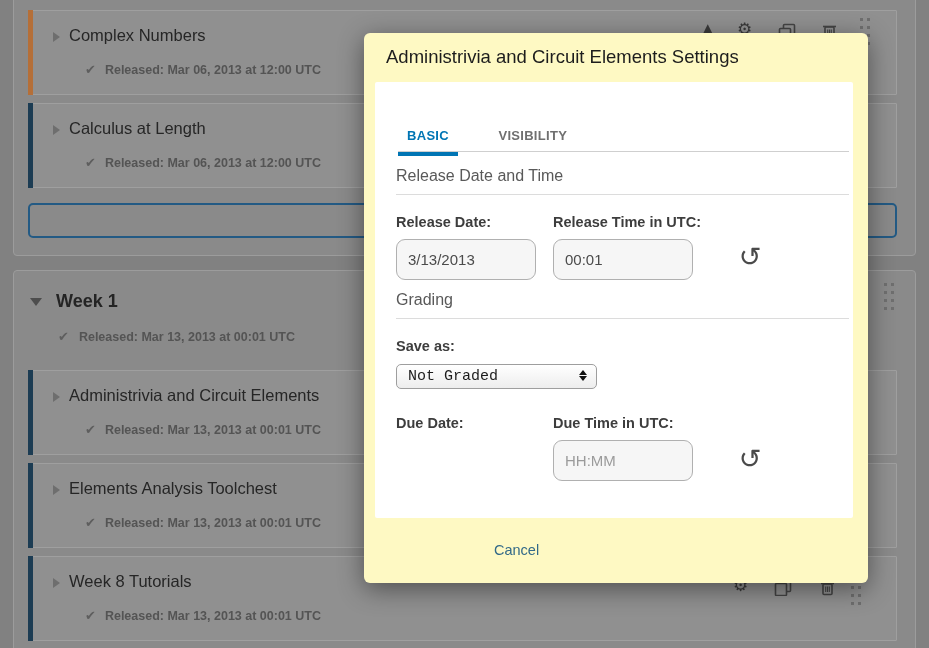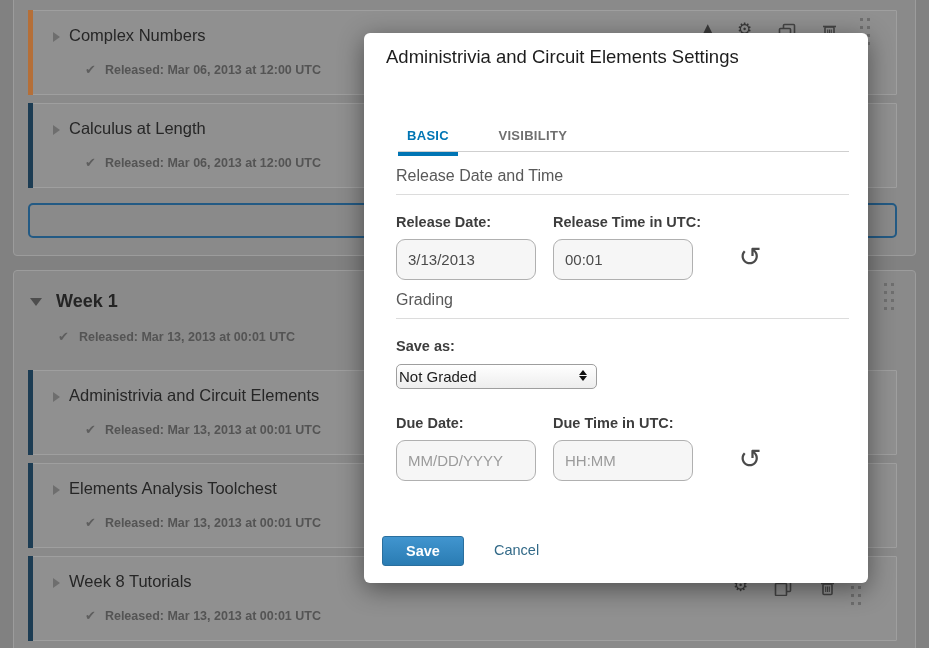--- a/index.html
+++ b/index.html
@@ -33,21 +33,21 @@
   .week-released { position:absolute; left:58px; top:329px; font-size:12.5px; font-weight:bold; color:#545454; }
   .week-released .check { font-family:"DejaVu Sans", sans-serif; font-size:13px; color:#5e5e5e; margin-right:10px; }
 
   .icon-glyph { font-family:"DejaVu Sans", sans-serif; color:#3a3a3a; }
   .bg-icon { position:absolute; }
   .gear { font-size:17px; line-height:1; }
   svg.lineicon { display:block; }
 
   
   .modal { position:absolute; left:364px; top:33px; width:504px; height:550px;
-           background:#ffffff; border-radius:6px; box-shadow:0 6px 26px rgba(0,0,0,.45); z-index:10; }
+           background:#fef9c3; border-radius:6px; box-shadow:0 6px 26px rgba(0,0,0,.45); z-index:10; }
   .modal-title { position:absolute; left:22px; top:13px; font-size:18.5px; color:#1d1d1d; }
 
   .modal-body { position:absolute; left:3px; top:49px; width:478px; height:436px;
                 background:#ffffff; border-radius:2px;margin-left:8px; }
 
   .tabs { position:absolute; left:23px; right:4px; top:44px; height:26px; border-bottom:1px solid #cfcfcf; }
   .tab { position:relative; display:inline-block; height:26px; padding:0 9px; margin-right:27px;
          font-size:13px; font-weight:bold; letter-spacing:.3px; color:#6f6f6f; cursor:pointer; }
   .tab.active { color:#0075b4; }
   .tab.active::after { content:""; position:absolute; left:0; right:0; bottom:-2px; height:4px; background:#0075b4; }
@@ -61,21 +61,21 @@
   .txt-input { position:absolute; width:140px; height:41px; background:#f6f6f6;
                border:1px solid #b0b0b0; border-radius:9px; padding-left:11px;
                font-family:"Liberation Sans", sans-serif; font-size:15px; color:#4b4b4b; }
   .txt-input::placeholder { color:#9b9b9b; opacity:1; }
 
   .reset-btn { position:absolute; left:358px; width:34px; height:34px; border:none; background:none;
                font-family:"DejaVu Sans", sans-serif; font-size:27px; line-height:30px; color:#4a4a4a; cursor:pointer; }
 
   .select-box { position:absolute; left:21px; top:282px; width:201px; height:25px;
                 background:linear-gradient(#ffffff, #ededed); border:1px solid #9e9e9e; border-radius:5px;
-                font-size:15px; color:#1c1c1c; line-height:23px; padding-left:2px; cursor:pointer; }
+                font-size:15px; color:#1c1c1c; line-height:23px; padding-left:11px; cursor:pointer;font-family:Liberation Mono, monospace; }
   .select-arrows { position:absolute; right:9px; top:3px; width:9px; }
   .select-arrows i { display:block; width:0; height:0; margin:1.5px auto; }
   .arr-up   { border-bottom:5px solid #111; border-left:4.5px solid transparent; border-right:4.5px solid transparent; }
   .arr-down { border-top:5px solid #111;  border-left:4.5px solid transparent; border-right:4.5px solid transparent; }
 
   .save-btn { position:absolute; left:18px; top:503px; width:82px; height:30px;
               background:linear-gradient(#4195cf, #2a7cb3); border:1px solid #2a6f9e; border-radius:3px;
               color:#fff; font-family:"Liberation Sans", sans-serif; font-size:14.5px; font-weight:bold; cursor:pointer; }
   .cancel-link { position:absolute; left:130px; top:509px; font-size:14.5px; color:#336a88; cursor:pointer; }
 
@@ -216,22 +216,20 @@
       <div class="select-box">
         <span>Not Graded</span>
         <span class="select-arrows">
             <i class="arr-up"></i>
             <i class="arr-down"></i>
           </span>
       </div>
 
       <label class="fld-label" style="left:21px; top:333px;">Due Date:</label>
       <label class="fld-label" style="left:178px; top:333px;">Due Time in UTC:</label>
-      <input class="txt-input" style="left: 21px; top: 358px;" placeholder="MM/DD/YYYY">
       <input class="txt-input" style="left: 178px; top: 358px;" placeholder="HH:MM">
       <button class="reset-btn" style="top:360px;">↺</button>
     </div>
 
-    <button class="save-btn">Save</button>
     <span class="cancel-link">Cancel</span>
   </div>
 
 </div>
 
 </body></html>

